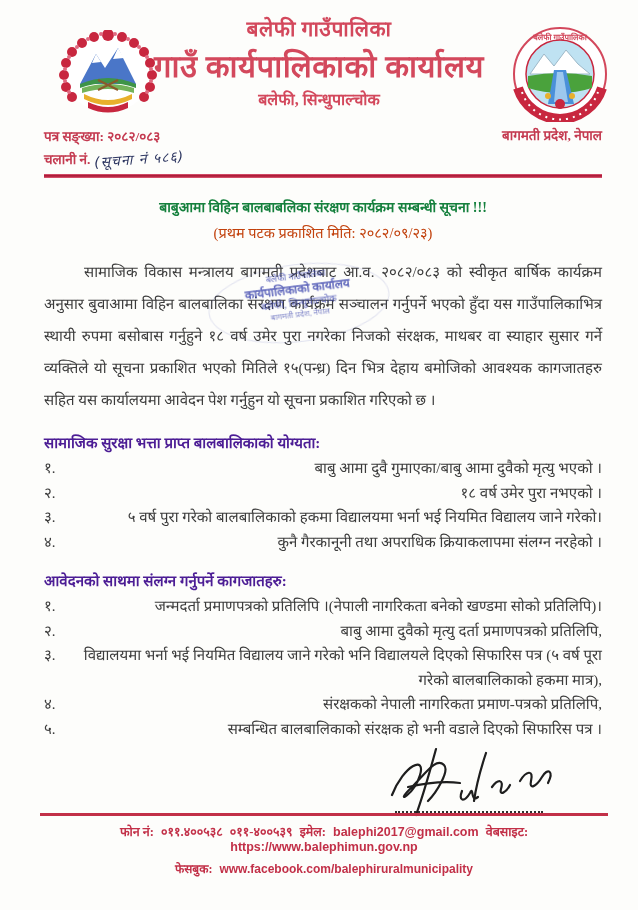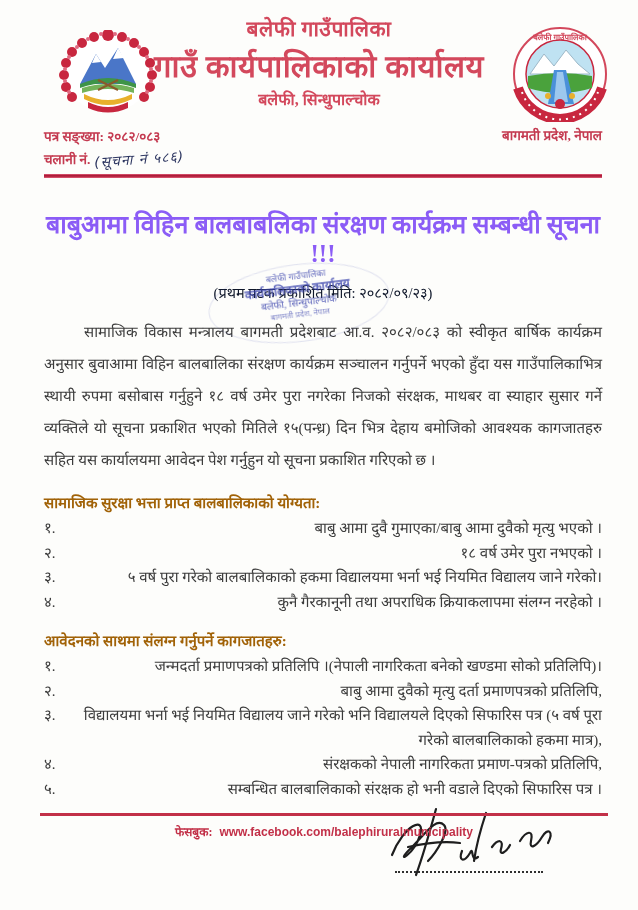--- a/index.html
+++ b/index.html
@@ -31,26 +31,26 @@
          border:1px solid rgba(61,70,174,.18);border-radius:50%;padding-top:6px;box-sizing:border-box;
          filter:blur(.3px);}
   .stamp .s1{font-size:9px;}
   .stamp .s2{font-size:12px;font-weight:bold;}
   .stamp .s3{font-size:10px;}
   .stamp .s4{font-size:8px;opacity:.8;}
 
   .redline{height:4px;margin-top:4px;background:linear-gradient(#e0607a,#a50f2c 45%,#e0607a);}
 
   
-  .title{margin-top:28px;text-align:center;font-size:25px;font-weight:bold;color:#8b5cf6;}
-  .subtitle{text-align:center;font-size:14.5px;margin-top:14px;color:#0f172a;}
+  .title{margin-top:19px;text-align:center;font-size:14px;font-weight:bold;color:#15803d;}
+  .subtitle{text-align:center;font-size:14.5px;margin-top:6px;color:#c2410c;}
 
   
   .body-par{margin-top:14px;font-size:15px;line-height:32px;text-align:justify;text-indent:40px;color:#3b3b3b;}
-  .sec-head{margin-top:16px;font-size:15px;font-weight:bold;color:#a16207;}
+  .sec-head{margin-top:16px;font-size:15px;font-weight:bold;color:#4c1d95;}
   .list{margin-top:4px;}
   .li{display:flex;font-size:15px;line-height:24.5px;color:#3b3b3b;}
   .li .num{width:22px;flex:0 0 22px;}
   .li .txt{flex:1;text-align:right;}
 
   
   .sigblock{width:230px;margin:2px 18px 0 auto;text-align:center;}
   .sigink{display:block;margin:0 auto -14px auto;}
   .dotline{width:148px;margin:0 auto;border-bottom:2.5px dotted #2f2f2f;height:2px;}
   .signame{margin-top:5px;font-size:14.5px;color:#333;}
@@ -233,19 +233,28 @@
           <path d="M146,38 C152,28 160,26 157,38 C155,47 162,44 168,34 C174,24 180,28 174,40"></path>
         </g>
       </svg>
       <div class="dotline"></div>
     </div>
 
   </div>
 
   <div class="footer">
     <div class="fline"></div>
+    <div class="row1">
+      <span>फोन नं:</span>
+      <span>०११.४००५३८</span>
+      <span>०११-४००५३९</span>
+      <span>इमेल:</span>
+      <span class="latin">balephi2017@gmail.com</span>
+      <span>वेबसाइट:</span>
+      <span class="latin">https://www.balephimun.gov.np</span>
+    </div>
     <div class="row2">
       <span>फेसबुक:</span>
       <span class="latin">www.facebook.com/balephiruralmunicipality</span>
     </div>
   </div>
 
 </div>
 
 </body></html>

